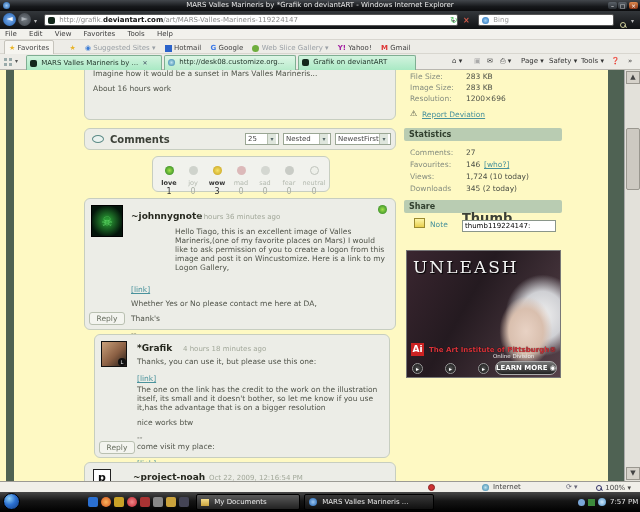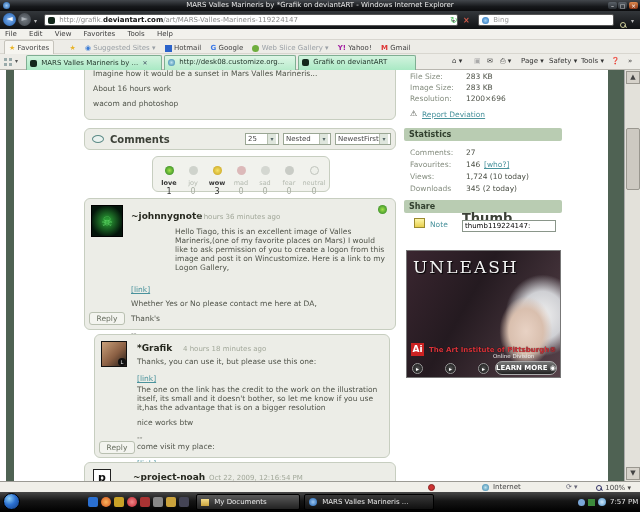--- a/index.html
+++ b/index.html
@@ -29,21 +29,21 @@
   .favbar { left:0; top:40px; width:640px; height:14px; background:#edece7; border-bottom:1px solid #d8d6cf;
     font-size:7px; color:#444; line-height:14px; }
   .favitem { display:inline-block; margin-right:7px; }
   .tabbar { left:0; top:54px; width:640px; height:16px; background:#edece7; border-bottom:1px solid #b9b7b0; }
   .tab { top:1px; height:15px; border:1px solid #7fae92; border-bottom:none; border-radius:2px 2px 0 0;
     font-size:7px; line-height:13px; color:#23382c; padding:0 3px; white-space:nowrap; overflow:hidden;
     background:linear-gradient(#d2f3de,#a9e9c4); }
   .cmdtxt { font-size:7px; color:#333; line-height:15px; }
 
   
-  .viewport { left:0; top:70px; width:640px; height:411px; background:#ffffff; overflow:hidden; }
+  .viewport { left:0; top:70px; width:640px; height:411px; background:#fef9c3; overflow:hidden; }
   .darkstrip { top:0; width:8px; height:411px; background:#4f6253; }
   .card { background:#ecede7; border:1px solid #c7cec0; border-radius:6px; }
   .ctext { font-size:7.5px; line-height:9px; color:#50544a; }
   .clabel { font-size:7.5px; color:#868e80; }
   .cvalue { font-size:7.5px; color:#4c5046; }
   .link { color:#49929c; text-decoration:underline; cursor:pointer; }
   .band { background:#b9ccb2; height:13px; font-size:8px; font-weight:bold; color:#32402f;
     line-height:13px; padding-left:5px; border-radius:2px; }
   .selectbox { height:12px; background:#fff; border:1px solid #9aa694; font-size:7px; color:#444;
     line-height:10px; padding:0 2px; }
@@ -197,21 +197,20 @@
     <span class="abs cmdtxt" style="left:628px;">»</span>
   </div>
 
   <div class="abs viewport">
     <div class="abs darkstrip" style="left:6px;"></div>
     <div class="abs darkstrip" style="left:608px;width:16px;"></div>
 
     <div class="abs card" style="left:84px;top:-8px;width:312px;height:58px;padding:6px 8px;">
       <div class="ctext" style="margin-bottom:6px;">Imagine how it would be a sunset in Mars Valles Marineris...</div>
       <div class="ctext" style="margin-bottom:6px;">About 16 hours work</div>
-      <div class="ctext">wacom and photoshop</div>
     </div>
 
     <div class="abs card" style="left:84px;top:58px;width:312px;height:22px;">
       <span class="abs ico" style="left:7px;top:6px;width:12px;height:8px;border:1px solid #5b8a86;border-radius:50%;background:#eaf2ef;"></span>
       <span class="abs" style="left:25px;top:5px;font-size:10px;font-weight:bold;color:#3c4037;">Comments</span>
       <div class="abs selectbox" style="left:160px;top:4px;width:34px;">
         <span>25</span><span class="selarrow">▾</span>
       </div>
       <div class="abs selectbox" style="left:198px;top:4px;width:48px;">
         <span>Nested</span><span class="selarrow">▾</span>

